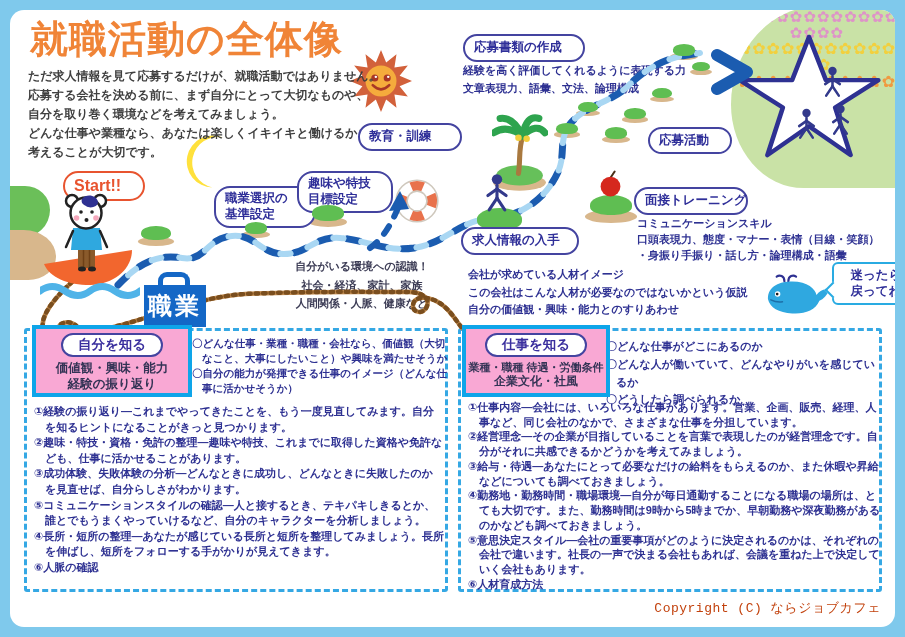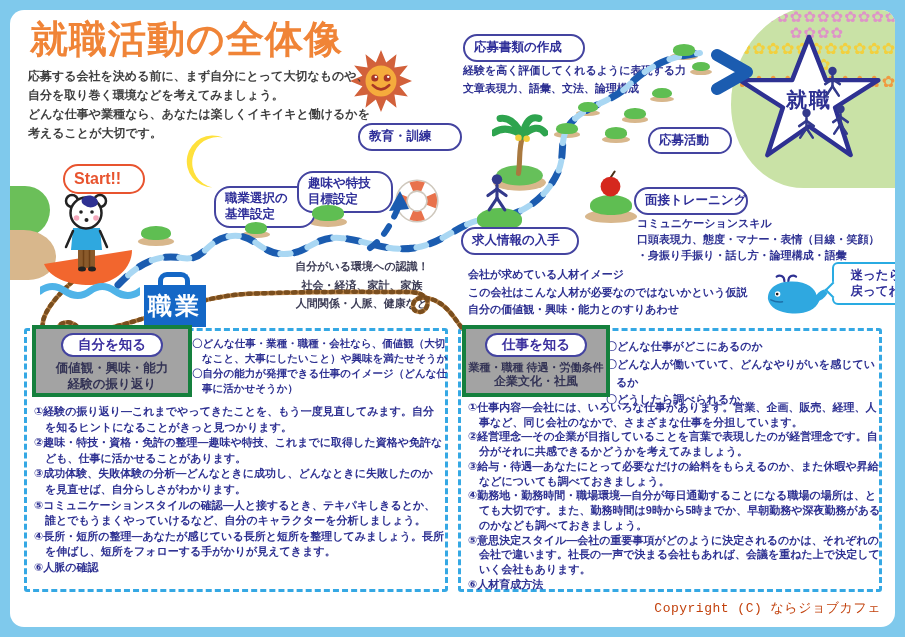--- a/index.html
+++ b/index.html
@@ -7,21 +7,21 @@
   .frame{position:absolute;inset:0;background:#7FC9EC;}
   .canvas{position:absolute;left:10px;top:10px;width:885px;height:617px;background:#fff;border-radius:14px;overflow:hidden;}
   .abs{position:absolute;}
 
   .title{position:absolute;left:20px;top:4px;font-size:38px;color:#F08437;letter-spacing:1px;}
   .intro{position:absolute;left:18px;top:57px;font-size:12px;color:#3F3F3F;line-height:1.58;}
 
   .bubble{position:absolute;background:#fff;border:2px solid #4444A0;border-radius:16px;color:#2F2F99;
           font-size:12.5px;line-height:1.25;display:flex;flex-direction:column;align-items:flex-start;justify-content:center;
           text-align:center;padding:2px 9px;box-sizing:border-box;white-space:nowrap;}
-  .bubble.start{border-color:#E8542F;color:#E8542F;font-size:16px;}
+  .bubble.start{border-color:#E8542F;color:#E8542F;font-size:16px;margin-top:7px;}
 
   .note{position:absolute;color:#2E3192;font-size:11px;line-height:1.6;white-space:nowrap;}
   .env{position:absolute;left:262px;top:247px;width:180px;text-align:center;color:#3C3C55;font-size:11px;line-height:1.7;}
 
   
   .island{position:absolute;}
   .island::after{content:"";position:absolute;left:0;right:0;bottom:0;height:45%;background:#D8B78C;border-radius:50%;}
   .island::before{content:"";position:absolute;left:9%;right:9%;top:0;height:72%;background:#5FBE52;border-radius:50% 50% 42% 42%;z-index:1;}
   .shore-green{position:absolute;left:-14px;top:176px;width:54px;height:52px;background:#6BBF59;border-radius:0 62% 72% 0;}
   .shore-tan{position:absolute;left:-14px;top:220px;width:60px;height:50px;background:#D8B78C;border-radius:0 72% 62% 0;}
@@ -43,21 +43,21 @@
   .goal-label{position:absolute;left:0;right:0;top:52px;text-align:center;font-size:21px;color:#2E3192;letter-spacing:2px;}
 
   
   .speech{position:absolute;background:#fff;border:2px solid #29ABE2;border-radius:6px;color:#2F2F99;font-size:12.5px;
           line-height:1.3;padding:3px 9px;text-align:center;}
   .speech::before{content:"";position:absolute;left:-7px;bottom:7px;width:10px;height:10px;background:#fff;
           border-left:2px solid #29ABE2;border-bottom:2px solid #29ABE2;transform:rotate(45deg);}
 
   
   .box{position:absolute;width:424px;height:264px;border:3px dashed #35A8E4;box-sizing:border-box;background:#fff;border-radius:3px;}
-  .header-card{position:absolute;background:#a3a3a3;border:4px solid #15803d;box-sizing:border-box;text-align:center;z-index:3;}
+  .header-card{position:absolute;background:#f9a8d4;border:4px solid #0ea5e9;box-sizing:border-box;text-align:center;z-index:3;}
   .bubble-inline{display:inline-block;border:2px solid #4444A0;border-radius:15px;padding:1px 15px;color:#3A2F9E;font-size:13.5px;margin-top:4px;background:#fff;}
   .header-sub{color:#333355;line-height:1.3;margin-top:3px;}
   .points{position:absolute;color:#2E3192;z-index:2;}
   .points p{margin:0;text-indent:-10px;padding-left:10px;}
   .items{position:absolute;color:#2E3192;z-index:2;}
   .items p{margin:0;text-indent:-11px;padding-left:11px;}
   #ks-points{left:182px;top:326px;width:258px;font-size:10.5px;line-height:1.42;}
   #ks-items{left:24px;top:394px;width:410px;font-size:11px;line-height:1.42;}
   #kw-points{left:596px;top:328px;width:280px;font-size:11px;line-height:1.62;}
   #kw-items{left:458px;top:390px;width:414px;font-size:11px;line-height:1.34;}
@@ -77,21 +77,20 @@
 
   <div class="field">
     <div class="frow pink">✿✿✿✿✿✿✿✿✿✿✿✿✿✿✿✿</div>
     <div class="frow yellow">✿✿✿✿✿✿✿✿✿✿✿✿✿</div>
     <div class="frow orange">✿✿✿✿✿✿✿✿✿✿✿</div>
   </div>
   <div class="goal-star">
     <svg viewBox="0 0 100 86" width="154" height="124" preserveAspectRatio="none">
       <polygon points="50,2 61,32 95,32 67,51 77,84 50,64 23,84 33,51 5,32 39,32" fill="#fff" stroke="#2E3192" stroke-width="3" stroke-linejoin="round"></polygon>
     </svg>
-    <span class="goal-label">就職</span>
   </div>
 
   <svg class="abs" style="left:0;top:0;z-index:1;" width="885" height="617" viewBox="0 0 885 617">
     <path d="M108,275 C130,252 148,244 172,248 C196,252 196,228 222,226 C246,224 250,244 274,244
              C298,244 304,226 330,228 C356,230 376,242 404,238 C428,234 440,222 458,214
              C476,206 490,210 508,202 C526,194 540,180 548,162 C556,144 548,130 560,114
              C574,96 602,92 618,76 C634,60 652,50 672,46 L690,43" fill="none" stroke="#1B5CB0" stroke-width="7" stroke-linecap="round" stroke-dasharray="12 16"></path>
     <path d="M108,275 C130,252 148,244 172,248 C196,252 196,228 222,226 C246,224 250,244 274,244
              C298,244 304,226 330,228 C356,230 376,242 404,238 C428,234 440,222 458,214
              C476,206 490,210 508,202 C526,194 540,180 548,162 C556,144 548,130 560,114
@@ -234,20 +233,21 @@
         <circle cx="12.5" cy="22" r="1.4" fill="#1a1a1a"></circle>
     <path d="M6,28 q6,3 12,2" stroke="#1C6FA8" fill="none" stroke-width="1.5" stroke-linecap="round"></path>
   </svg>
   <div class="speech" style="left:822px;top:252px;width:66px;">
     <div>迷ったら</div>
     <div>戻ってね</div>
   </div>
 
   <div class="title">就職活動の全体像</div>
   <div class="intro">
+    <div>ただ求人情報を見て応募するだけが、就職活動ではありません。</div>
     <div>応募する会社を決める前に、まず自分にとって大切なものや、</div>
     <div>自分を取り巻く環境などを考えてみましょう。</div>
     <div>どんな仕事や業種なら、あなたは楽しくイキイキと働けるかを</div>
     <div>考えることが大切です。</div>
   </div>
 
   <div class="bubble start" style="left:53px;top:154px;width:82px;height:30px;">
     <span>Start!!</span>
   </div>
   <div class="bubble" style="left:204px;top:176px;width:102px;height:42px;">

